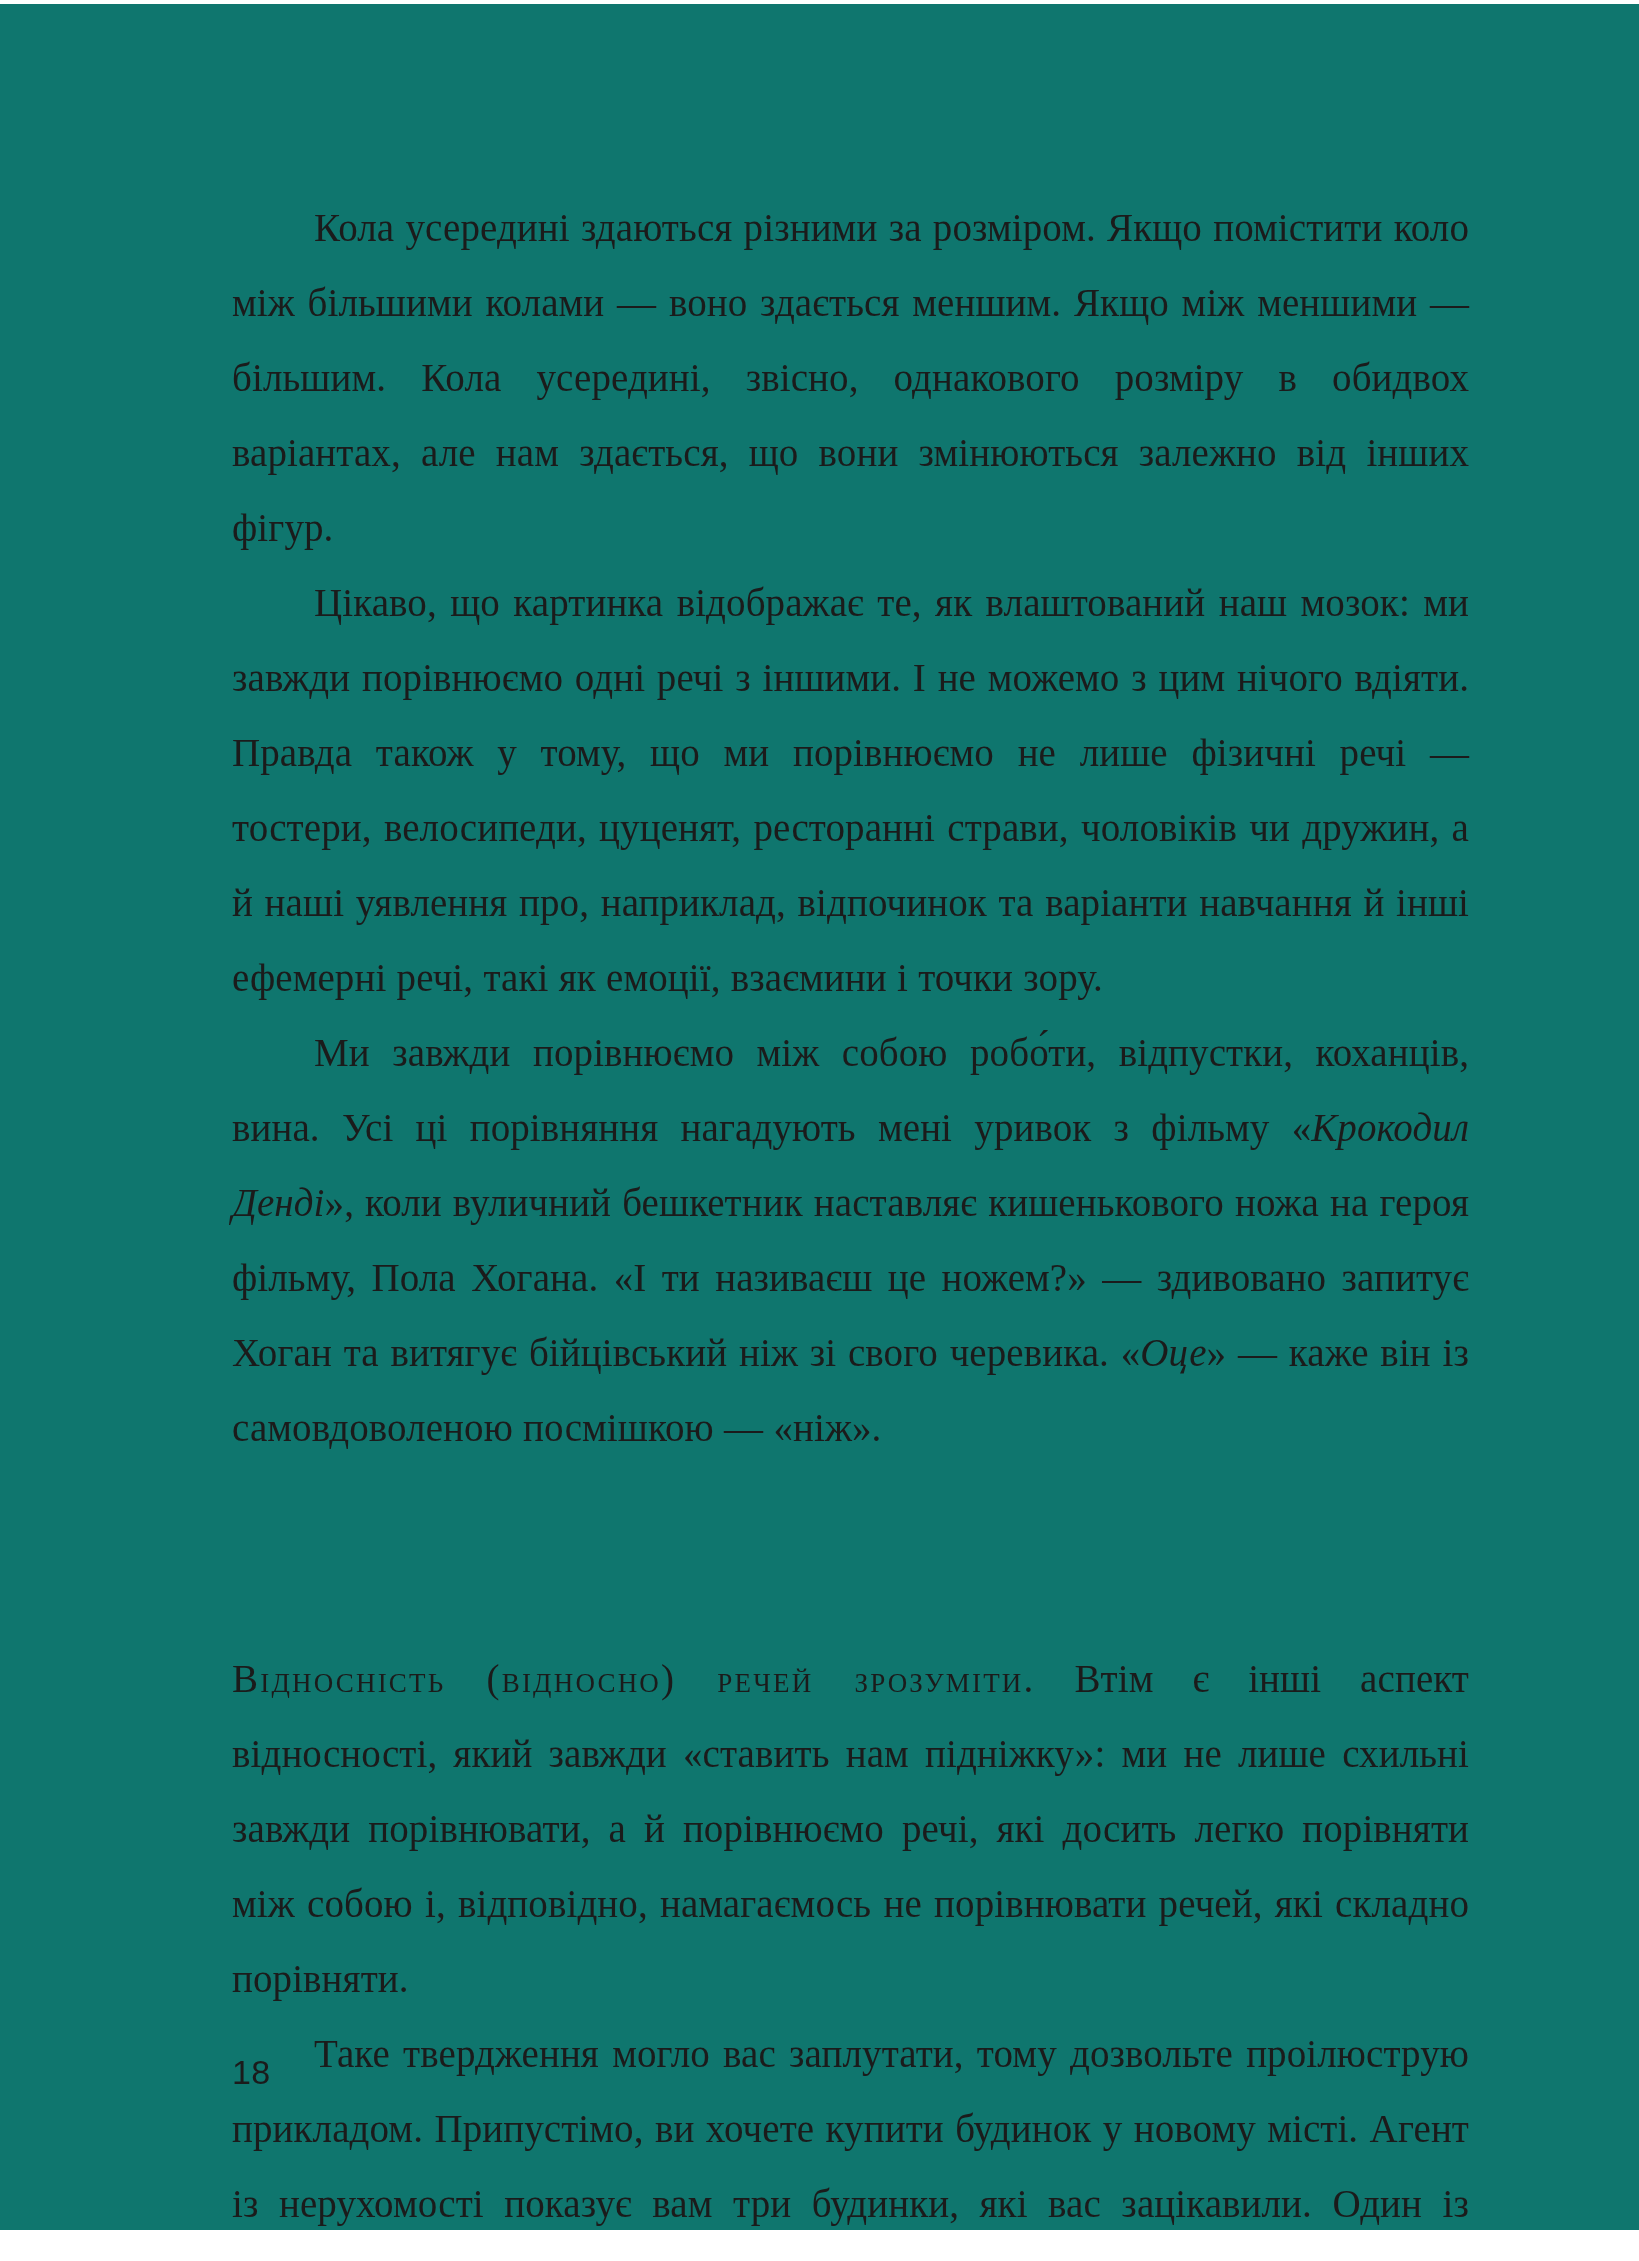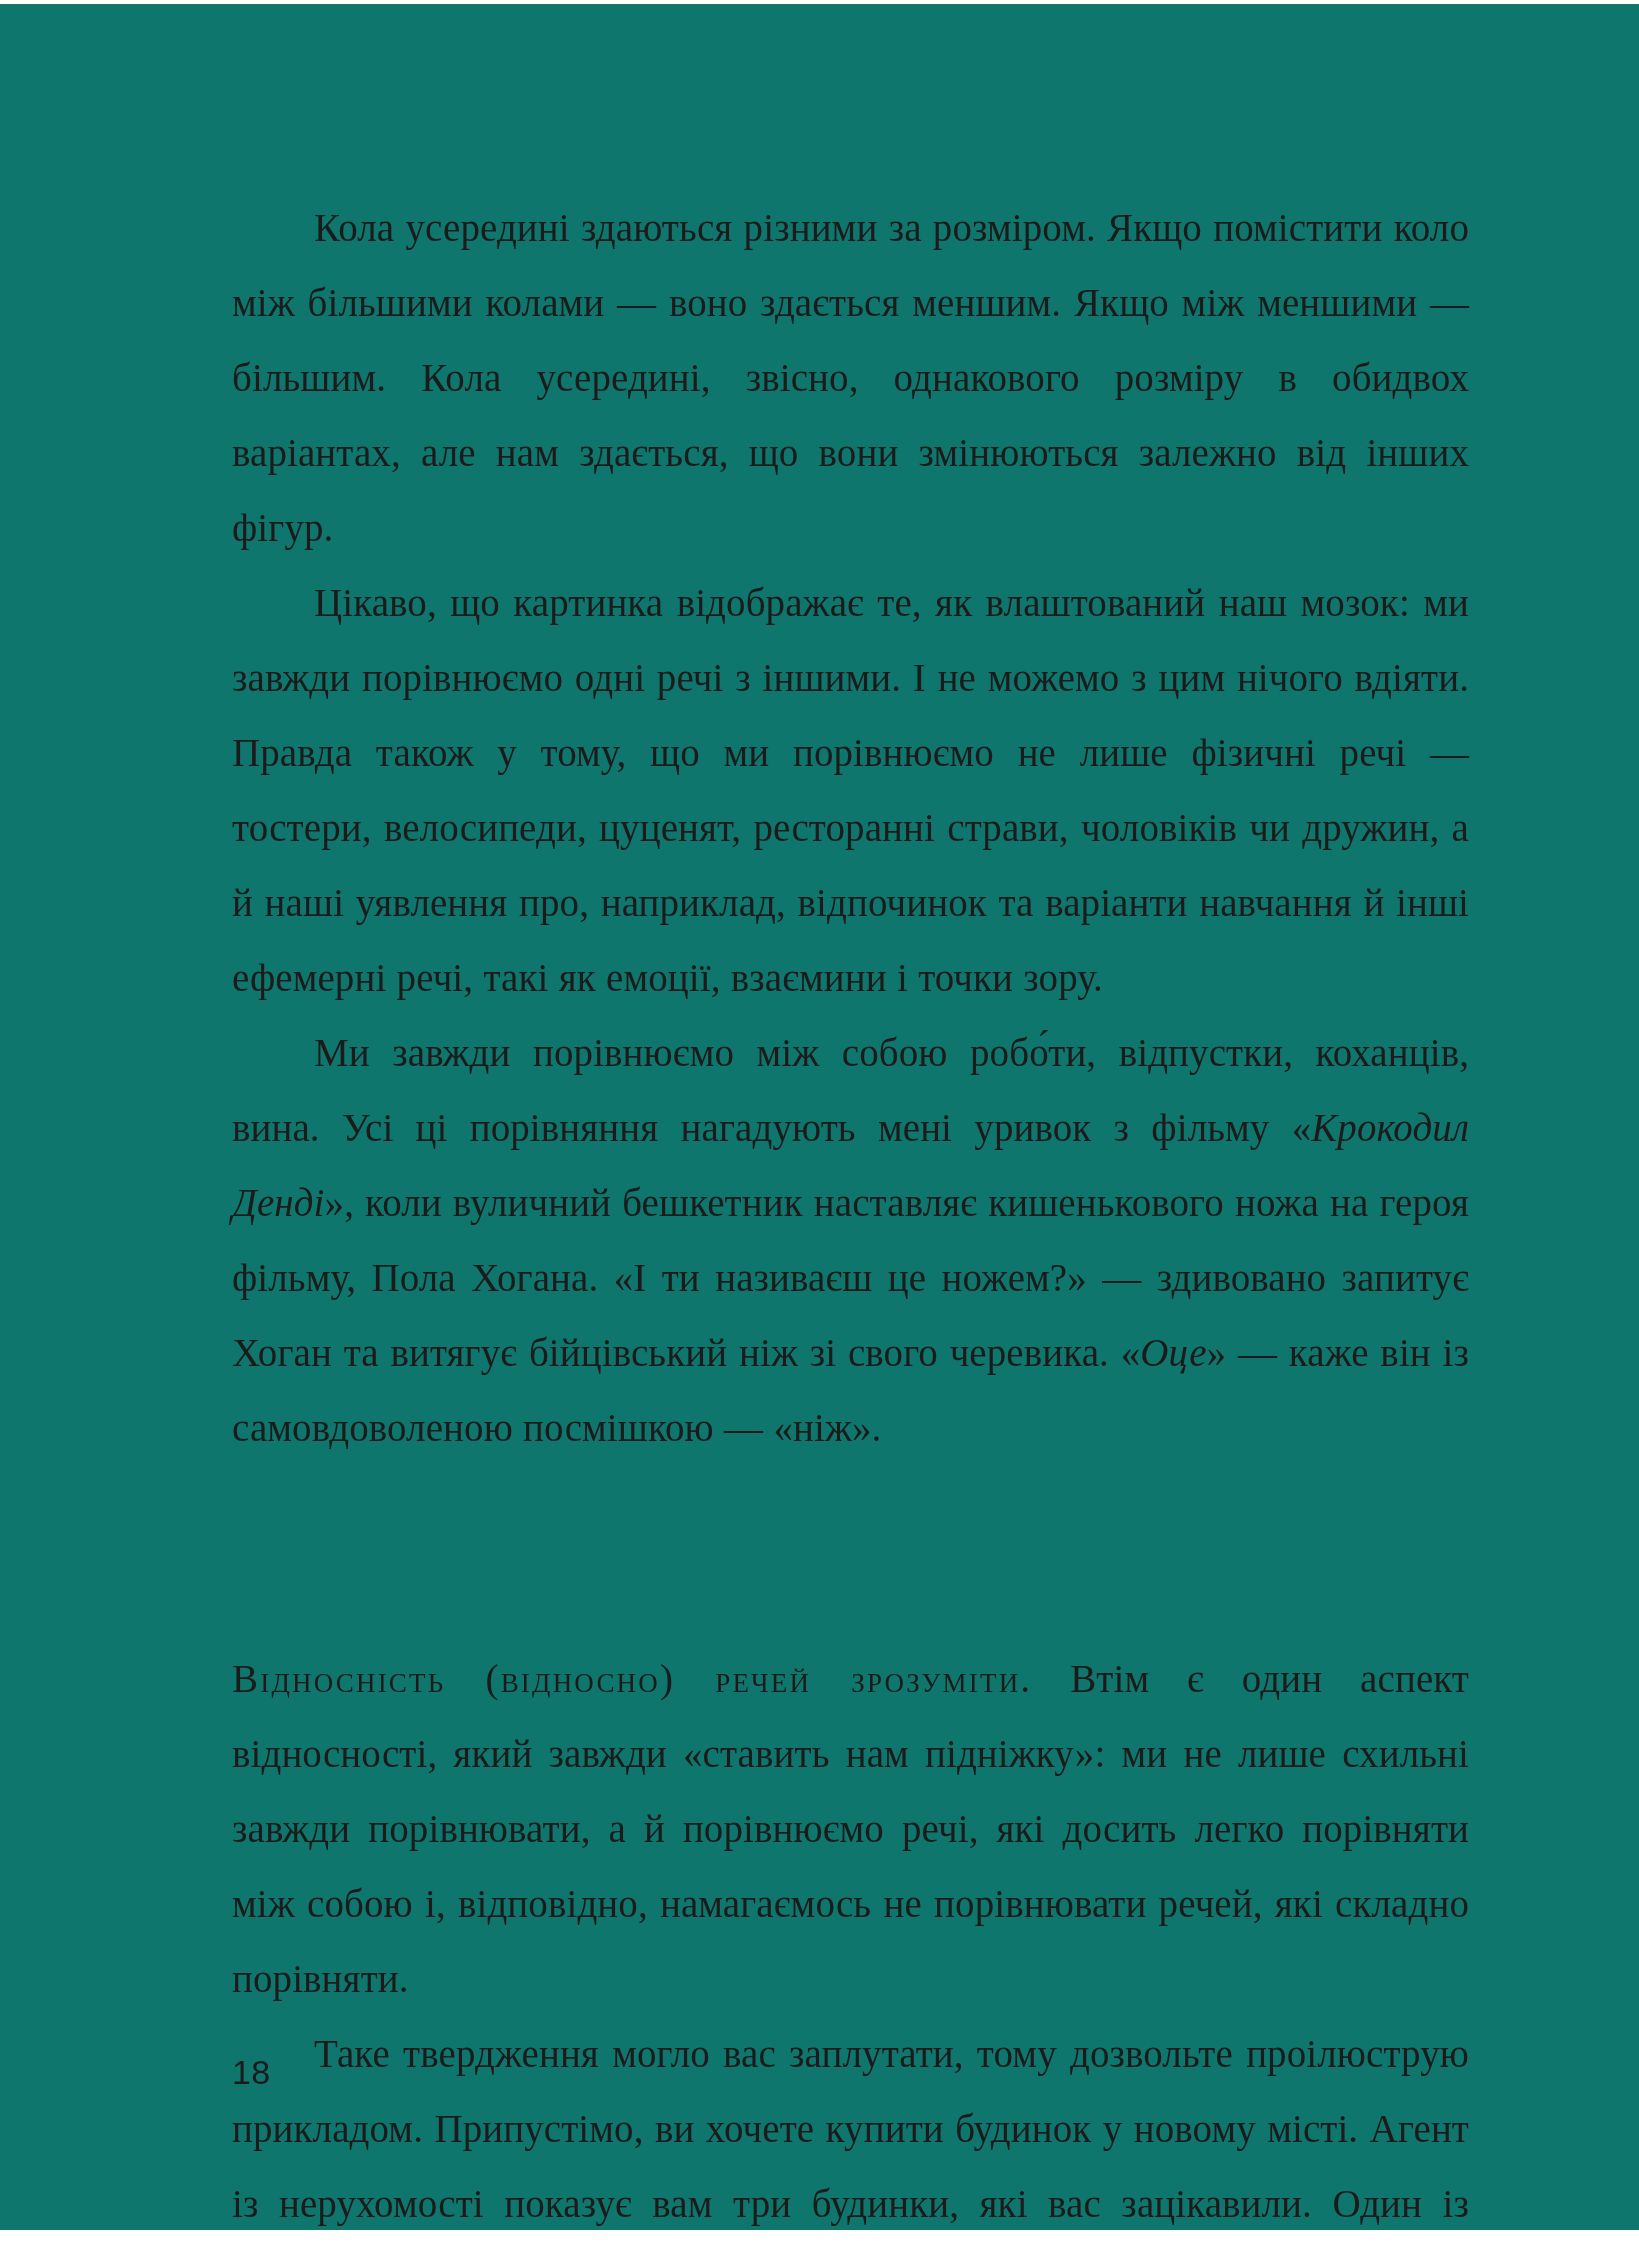--- a/index.html
+++ b/index.html
@@ -84,21 +84,21 @@
   <div class="text-block">
 
     <p class="para">Кола усередині здаються різними за розміром. Якщо помістити коло між більшими колами — воно здається меншим. Якщо між меншими — більшим. Кола усередині, звісно, однакового розміру в обидвох варіантах, але нам здається, що вони змінюються залежно від інших фігур.</p>
 
     <p class="para">Цікаво, що картинка відображає те, як влаштований наш мозок: ми завжди порівнюємо одні речі з іншими. І не можемо з цим нічого вдіяти. Правда також у тому, що ми порівнюємо не лише фізичні речі — тостери, велосипеди, цуценят, ресторанні страви, чоловіків чи дружин, а й наші уявлення про, наприклад, відпочинок та варіанти навчання й інші ефемерні речі, такі як емоції, взаємини і точки зору.</p>
 
     <p class="para"><span>Ми завжди порівнюємо між собою робо́ти, відпустки, коханців, вина. Усі ці порівняння нагадують мені уривок з фільму «</span><span class="italic">Крокодил Денді</span><span>», коли вуличний бешкетник наставляє кишенькового ножа на героя фільму, Пола Хогана. «І ти називаєш це ножем?» — здивовано запитує Хоган та витягує бійцівський ніж зі свого черевика. «</span><span class="italic">Оце</span><span>» — каже він із самовдоволеною посмішкою — «ніж».</span></p>
 
     <div class="section-break"></div>
 
-    <p class="para no-indent"><span class="smallcaps">Відносність (відносно) речей зрозуміти.</span><span> Втім є один аспект відносності, який завжди «ставить нам підніжку»: ми не лише схильні завжди порівнювати, а й порівнюємо речі, які досить легко порівняти між собою і, відповідно, намагаємось не порівнювати речей, які складно порівняти.</span></p>
+    <p class="para no-indent"><span class="smallcaps">Відносність (відносно) речей зрозуміти.</span><span> Втім є інші аспект відносності, який завжди «ставить нам підніжку»: ми не лише схильні завжди порівнювати, а й порівнюємо речі, які досить легко порівняти між собою і, відповідно, намагаємось не порівнювати речей, які складно порівняти.</span></p>
 
     <p class="para">Таке твердження могло вас заплутати, тому дозвольте проілюструю прикладом. Припустімо, ви хочете купити будинок у новому місті. Агент із нерухомості показує вам три будинки, які вас зацікавили. Один із будинків зведений у сучасному стилі, два інші — у колоніальному. Усі три будинки коштують приблизно</p>
 
   </div>
 
   <div class="page-number">18</div>
 
 </div>
 
 

